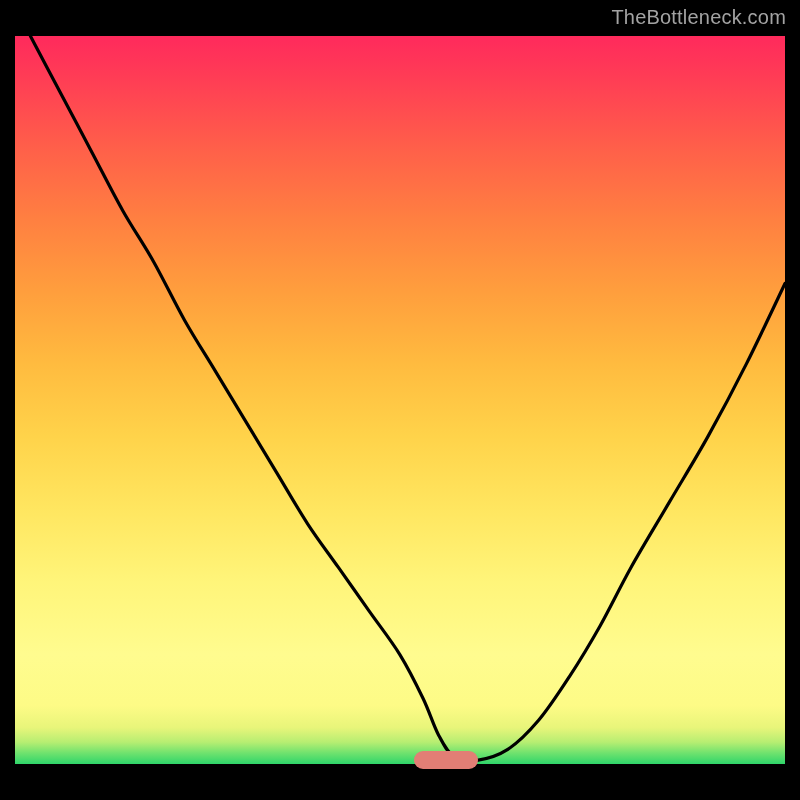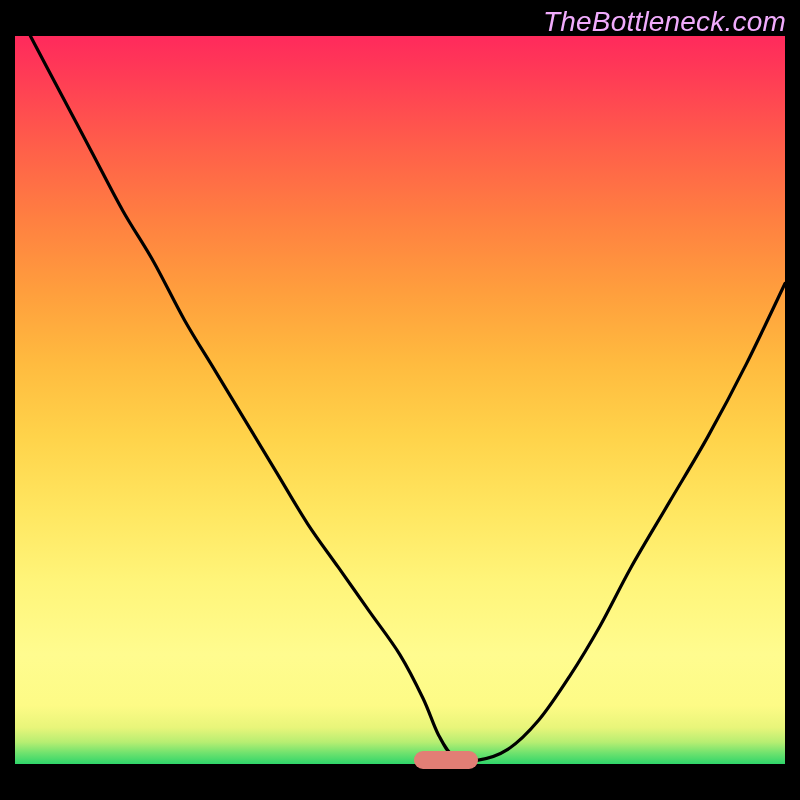--- a/index.html
+++ b/index.html
@@ -40,26 +40,25 @@
       #ff7f41 75%,
       #ff5e4a 85%,
       #ff3a56 95%,
       #ff2a5c 100%
     );
   }
   .watermark {
     position: absolute;
     top: 6px;
     right: 14px;
-    color: #f0abfc;
-    font-size: 28px;
+    color: #a3a3a3;
+    font-size: 20px;
     font-weight: 400;
     letter-spacing: 0.2px;
     user-select: none;
-    font-style: italic;
   }
   svg.curve {
     position: absolute;
     left: 0;
     top: 0;
     width: 770px;
     height: 728px;
   }
   .marker {
     position: absolute;

